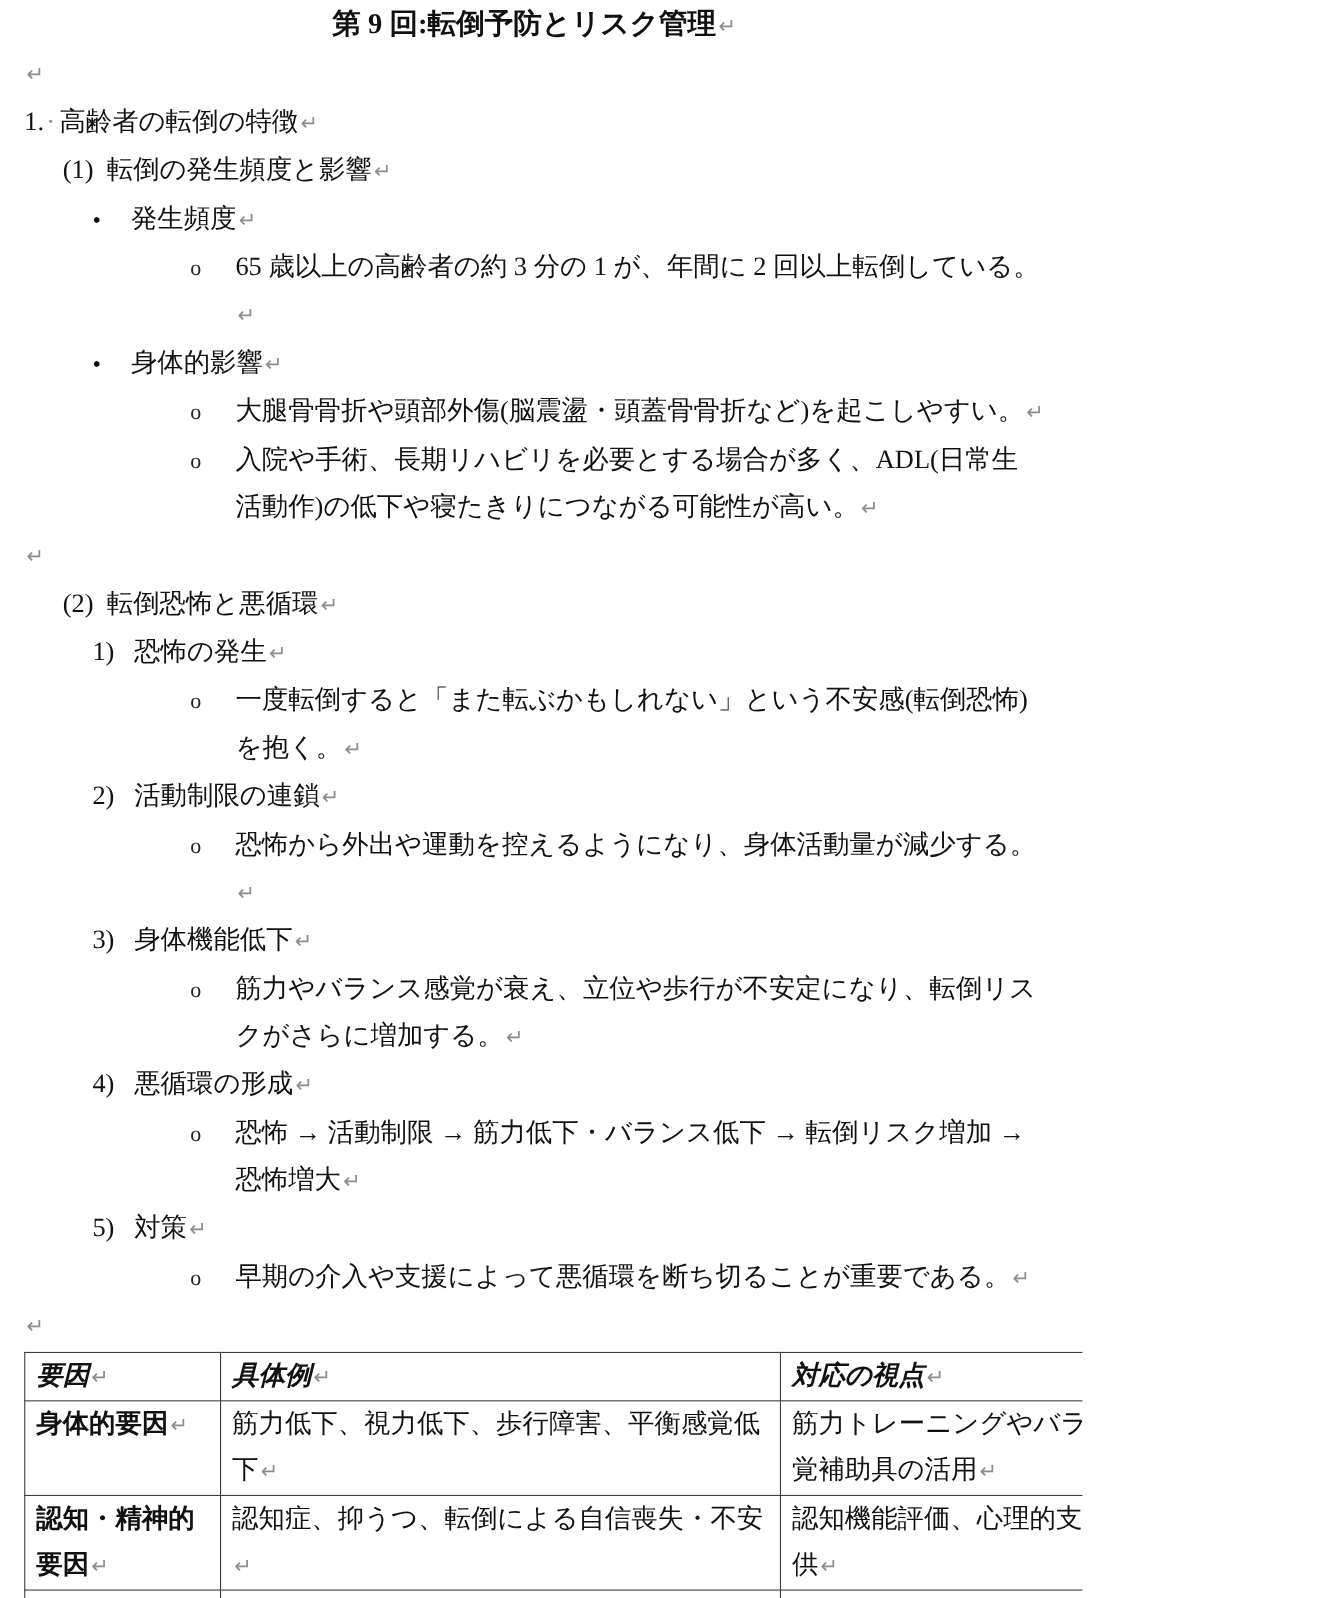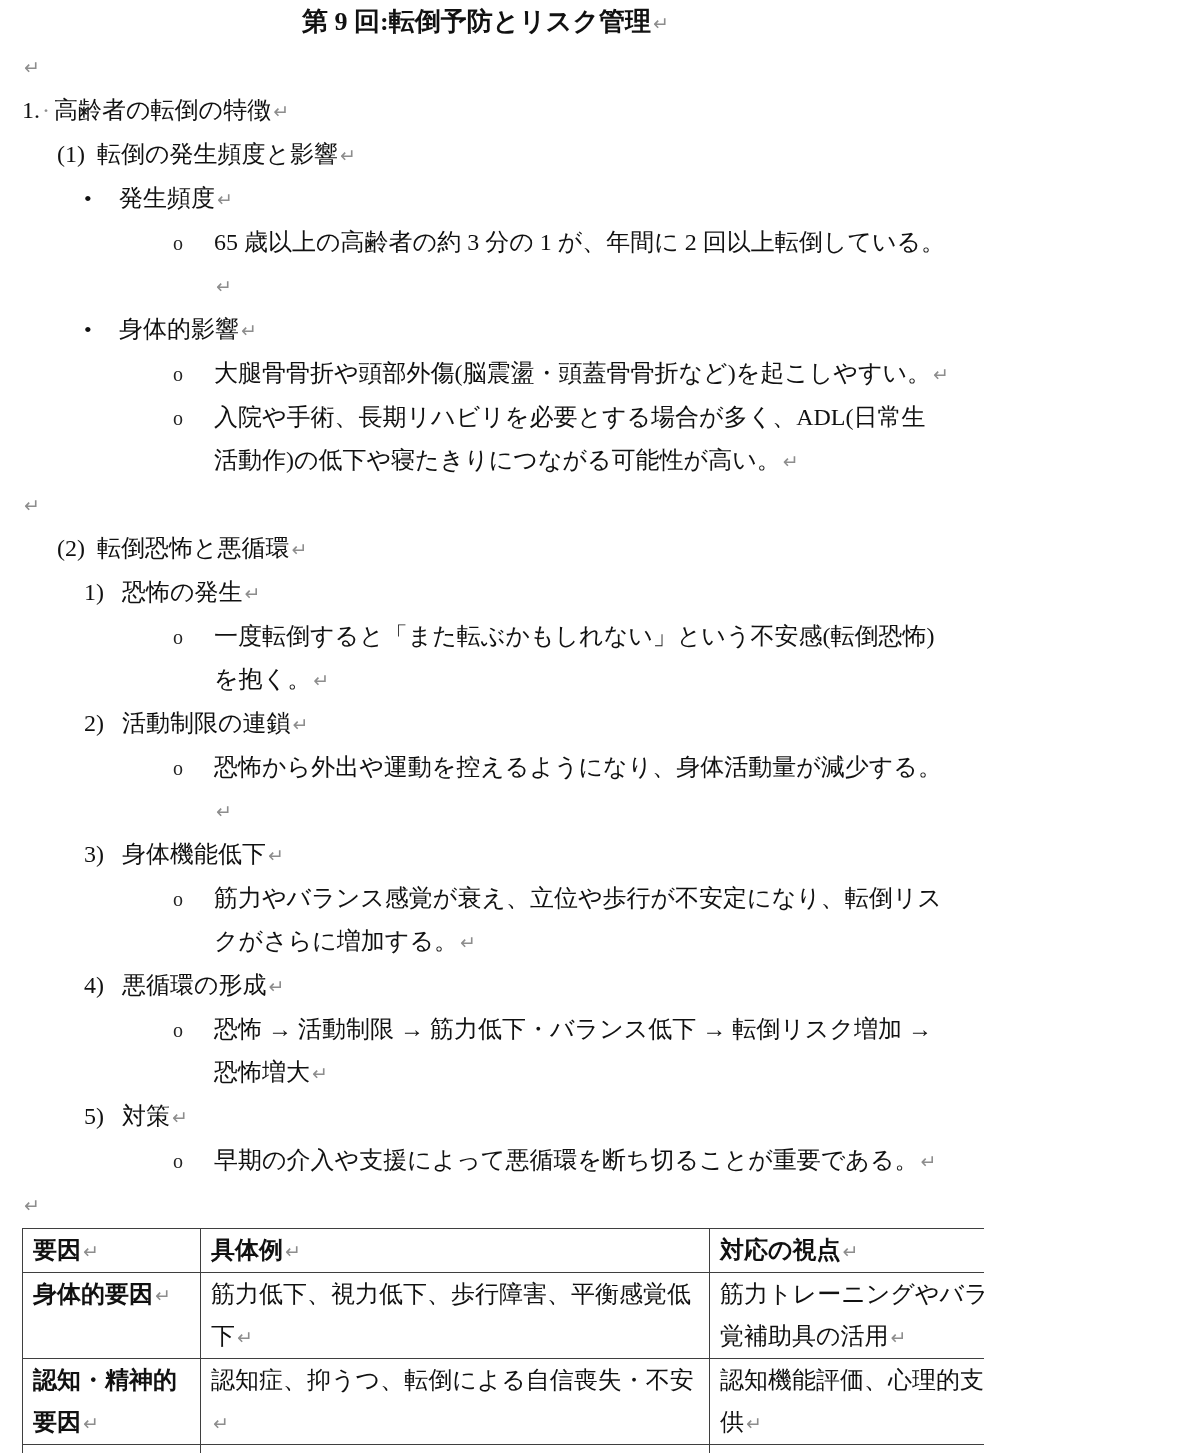--- a/index.html
+++ b/index.html
@@ -65,21 +65,21 @@
   table.factors th, table.factors td {
     border:1px solid #3f3f3f;
     padding:0 10px;
     vertical-align:top;
     text-align:left;
     line-height:42px;
     overflow:hidden;
     font-size:24px;
     font-weight:normal;
   }
-  table.factors .hrow { height:43px; }
+  table.factors .hrow { height:43px;font-style:italic; }
   table.factors .r1 { height:84px;padding-left:37px; }
   table.factors .r2 { height:86px; }
   table.factors .r3 { height:86px; }
   table.factors .r4 { height:43px; }
   table.factors th, table.factors td.c1 { font-weight:bold; }
   .row-end {
     position:absolute;
     left:1150px;
     color:#8d8d8d;
     font-family:"DejaVu Sans",sans-serif;

